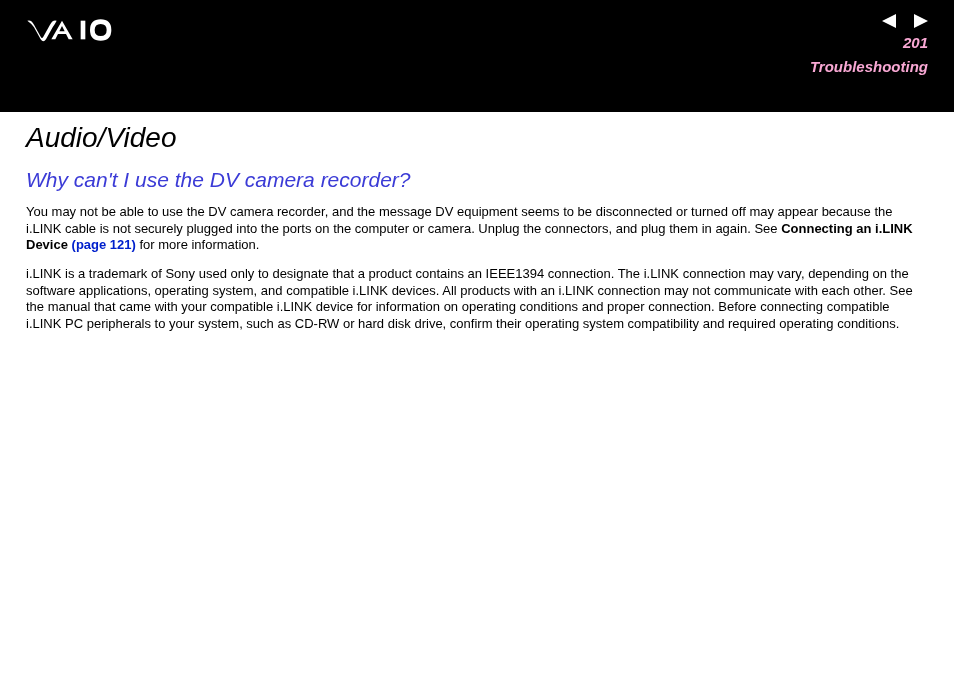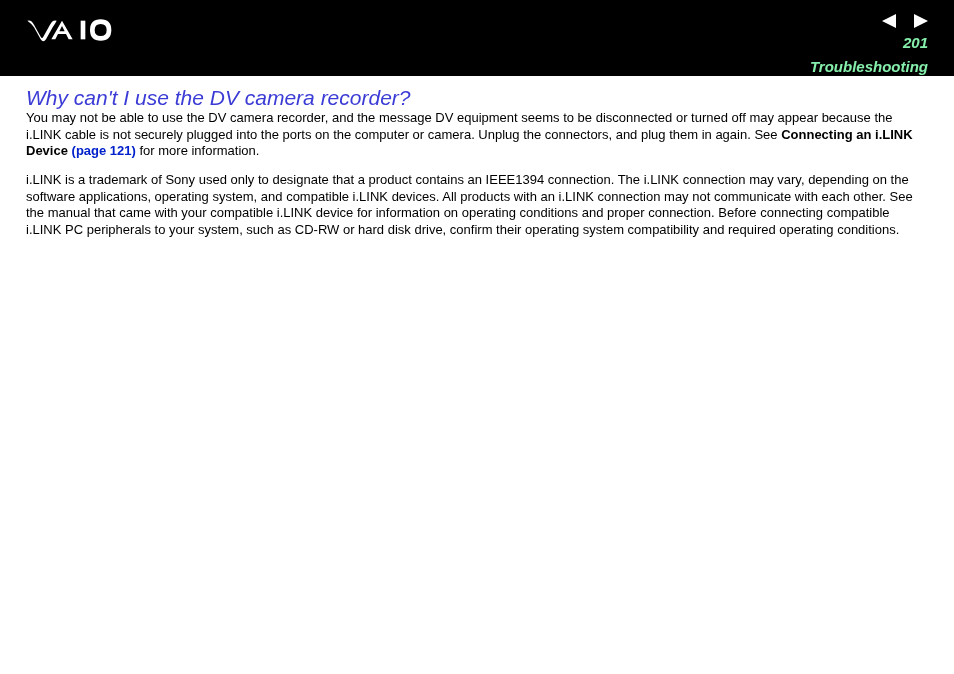--- a/index.html
+++ b/index.html
@@ -1,27 +1,27 @@
 <!DOCTYPE html>
 <html><head>
 <meta charset="utf-8">
 <style>
   * { margin: 0; padding: 0; box-sizing: border-box; }
   body { width: 954px; height: 674px; font-family: Arial, Helvetica, sans-serif; background: #fff; color: #000; overflow: hidden; }
-  .header { background: #000; color: #86efac; height: 76px; position: relative; }
+  .header { background: #000; color: #f9a8d4; height: 112px; position: relative; }
   .logo { position: absolute; top: 18px; left: 26px; }
   .logo svg { height: 24px; fill: #fff; }
   .nav-arrows { position: absolute; top: 14px; right: 26px; display: flex; align-items: center; gap: 8px; }
   .nav-arrows svg { width: 14px; height: 14px; fill: #fff; }
   .nav-gap { width: 2px; height: 14px; }
   .page-num { position: absolute; top: 34px; right: 26px; font-style: italic; font-weight: bold; font-size: 15px; }
   .section { position: absolute; top: 58px; right: 26px; font-style: italic; font-weight: bold; font-size: 15px; }
   .content { padding: 10px 26px 0 26px; }
   h1 { font-size: 28px; font-style: italic; font-weight: normal; margin-bottom: 14px; font-family: Arial, Helvetica, sans-serif; }
-  h2 { font-size: 21px; font-style: italic; font-weight: normal; color: #3b3bd6; }
+  h2 { font-size: 21px; font-style: italic; font-weight: normal; color: #3b3bd6; margin-bottom: 12px; }
   p { font-size: 13px; line-height: 1.28; margin-bottom: 12px; }
   .bold { font-weight: bold; }
   .link { color: #0020cc; font-weight: bold; }
 </style>
 </head>
 <body>
 
 <div class="header">
   <div class="logo">
     <svg viewBox="0 0 180 36" width="120">
@@ -38,18 +38,19 @@
     <span class="nav-gap"></span>
     <span><svg viewBox="0 0 10 10">
           <polygon points="0,0 10,5 0,10"></polygon>
         </svg></span>
   </div>
   <div class="page-num">201</div>
   <div class="section">Troubleshooting</div>
 </div>
 
 <div class="content">
+  <h1>Audio/Video</h1>
   <h2>Why can't I use the DV camera recorder?</h2>
   <p>
     <span>You may not be able to use the DV camera recorder, and the message DV equipment seems to be disconnected or turned off may appear because the i.LINK cable is not securely plugged into the ports on the computer or camera. Unplug the connectors, and plug them in again. See </span><span class="bold">Connecting an i.LINK Device </span><span class="link">(page 121)</span><span> for more information.</span>
   </p>
   <p>i.LINK is a trademark of Sony used only to designate that a product contains an IEEE1394 connection. The i.LINK connection may vary, depending on the software applications, operating system, and compatible i.LINK devices. All products with an i.LINK connection may not communicate with each other. See the manual that came with your compatible i.LINK device for information on operating conditions and proper connection. Before connecting compatible i.LINK PC peripherals to your system, such as CD-RW or hard disk drive, confirm their operating system compatibility and required operating conditions.</p>
 </div>
 
 </body></html>

